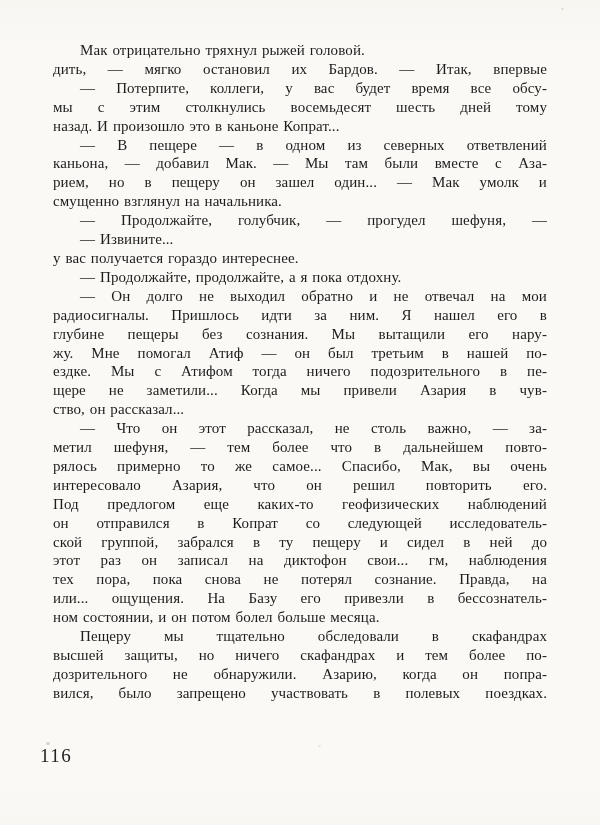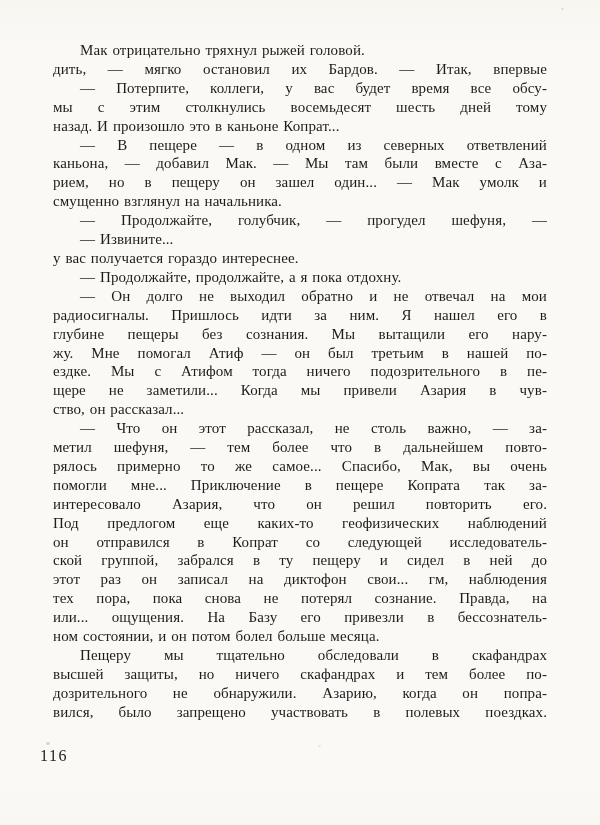--- a/index.html
+++ b/index.html
@@ -42,21 +42,21 @@
     text-align: left;
     text-align-last: left;
   }
   .line.indent {
     text-indent: 27px;
   }
   .page-number {
     position: absolute;
     left: 40px;
     top: 746px;
-    font-size: 16px;
+    font-size: 19px;
     line-height: 19px;
     letter-spacing: 1.5px;
     color: #222;
   }
   .speck {
     position: absolute;
     background: #b9b7b0;
     border-radius: 50%;
   }
   .speck.s1 { left: 46px; top: 742px; width: 4px; height: 3px; opacity: .55; }
@@ -84,21 +84,20 @@
       <div class="line justify indent">— Он долго не выходил обратно и не отвечал на мои</div>
       <div class="line justify">радиосигналы. Пришлось идти за ним. Я нашел его в</div>
       <div class="line justify">глубине пещеры без сознания. Мы вытащили его нару-</div>
       <div class="line justify">жу. Мне помогал Атиф — он был третьим в нашей по-</div>
       <div class="line justify">ездке. Мы с Атифом тогда ничего подозрительного в пе-</div>
       <div class="line justify">щере не заметили... Когда мы привели Азария в чув-</div>
       <div class="line left">ство, он рассказал...</div>
       <div class="line justify indent">— Что он этот рассказал, не столь важно, — за-</div>
       <div class="line justify">метил шефуня, — тем более что в дальнейшем повто-</div>
       <div class="line justify">рялось примерно то же самое... Спасибо, Мак, вы очень</div>
-      <div class="line justify">помогли мне... Приключение в пещере Копрата так за-</div>
       <div class="line justify">интересовало Азария, что он решил повторить его.</div>
       <div class="line justify">Под предлогом еще каких-то геофизических наблюдений</div>
       <div class="line justify">он отправился в Копрат со следующей исследователь-</div>
       <div class="line justify">ской группой, забрался в ту пещеру и сидел в ней до</div>
       <div class="line justify">этот раз он записал на диктофон свои... гм, наблюдения</div>
       <div class="line justify">тех пора, пока снова не потерял сознание. Правда, на</div>
       <div class="line justify">или... ощущения. На Базу его привезли в бессознатель-</div>
       <div class="line left">ном состоянии, и он потом болел больше месяца.</div>
       <div class="line justify indent">Пещеру мы тщательно обследовали в скафандрах</div>
       <div class="line justify">высшей защиты, но ничего скафандрах и тем более по-</div>

